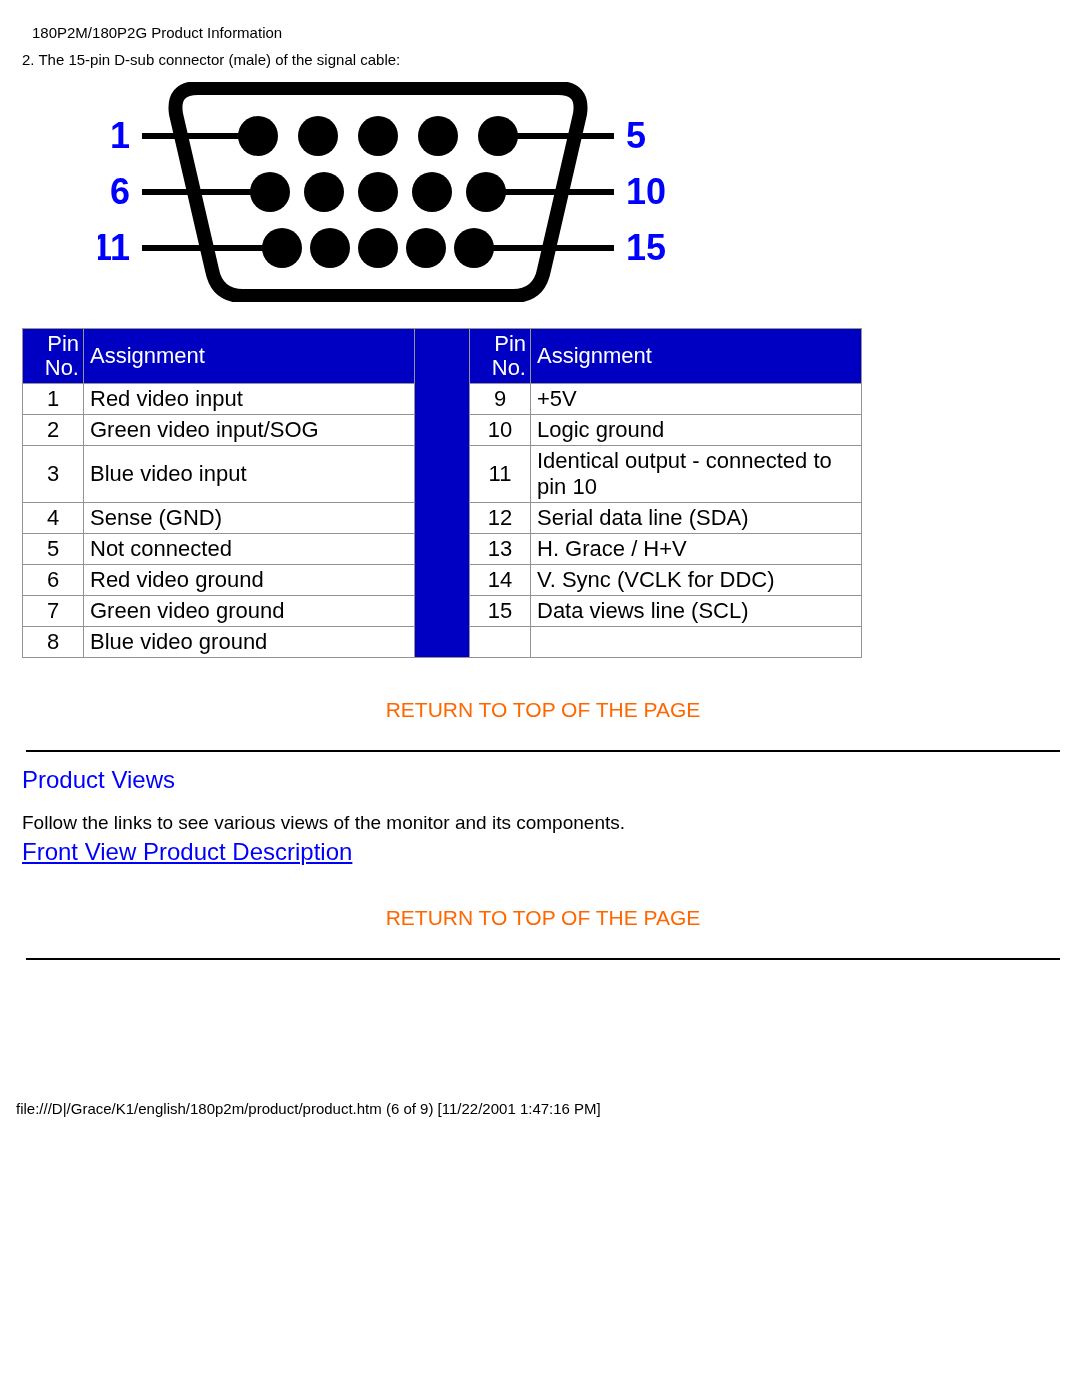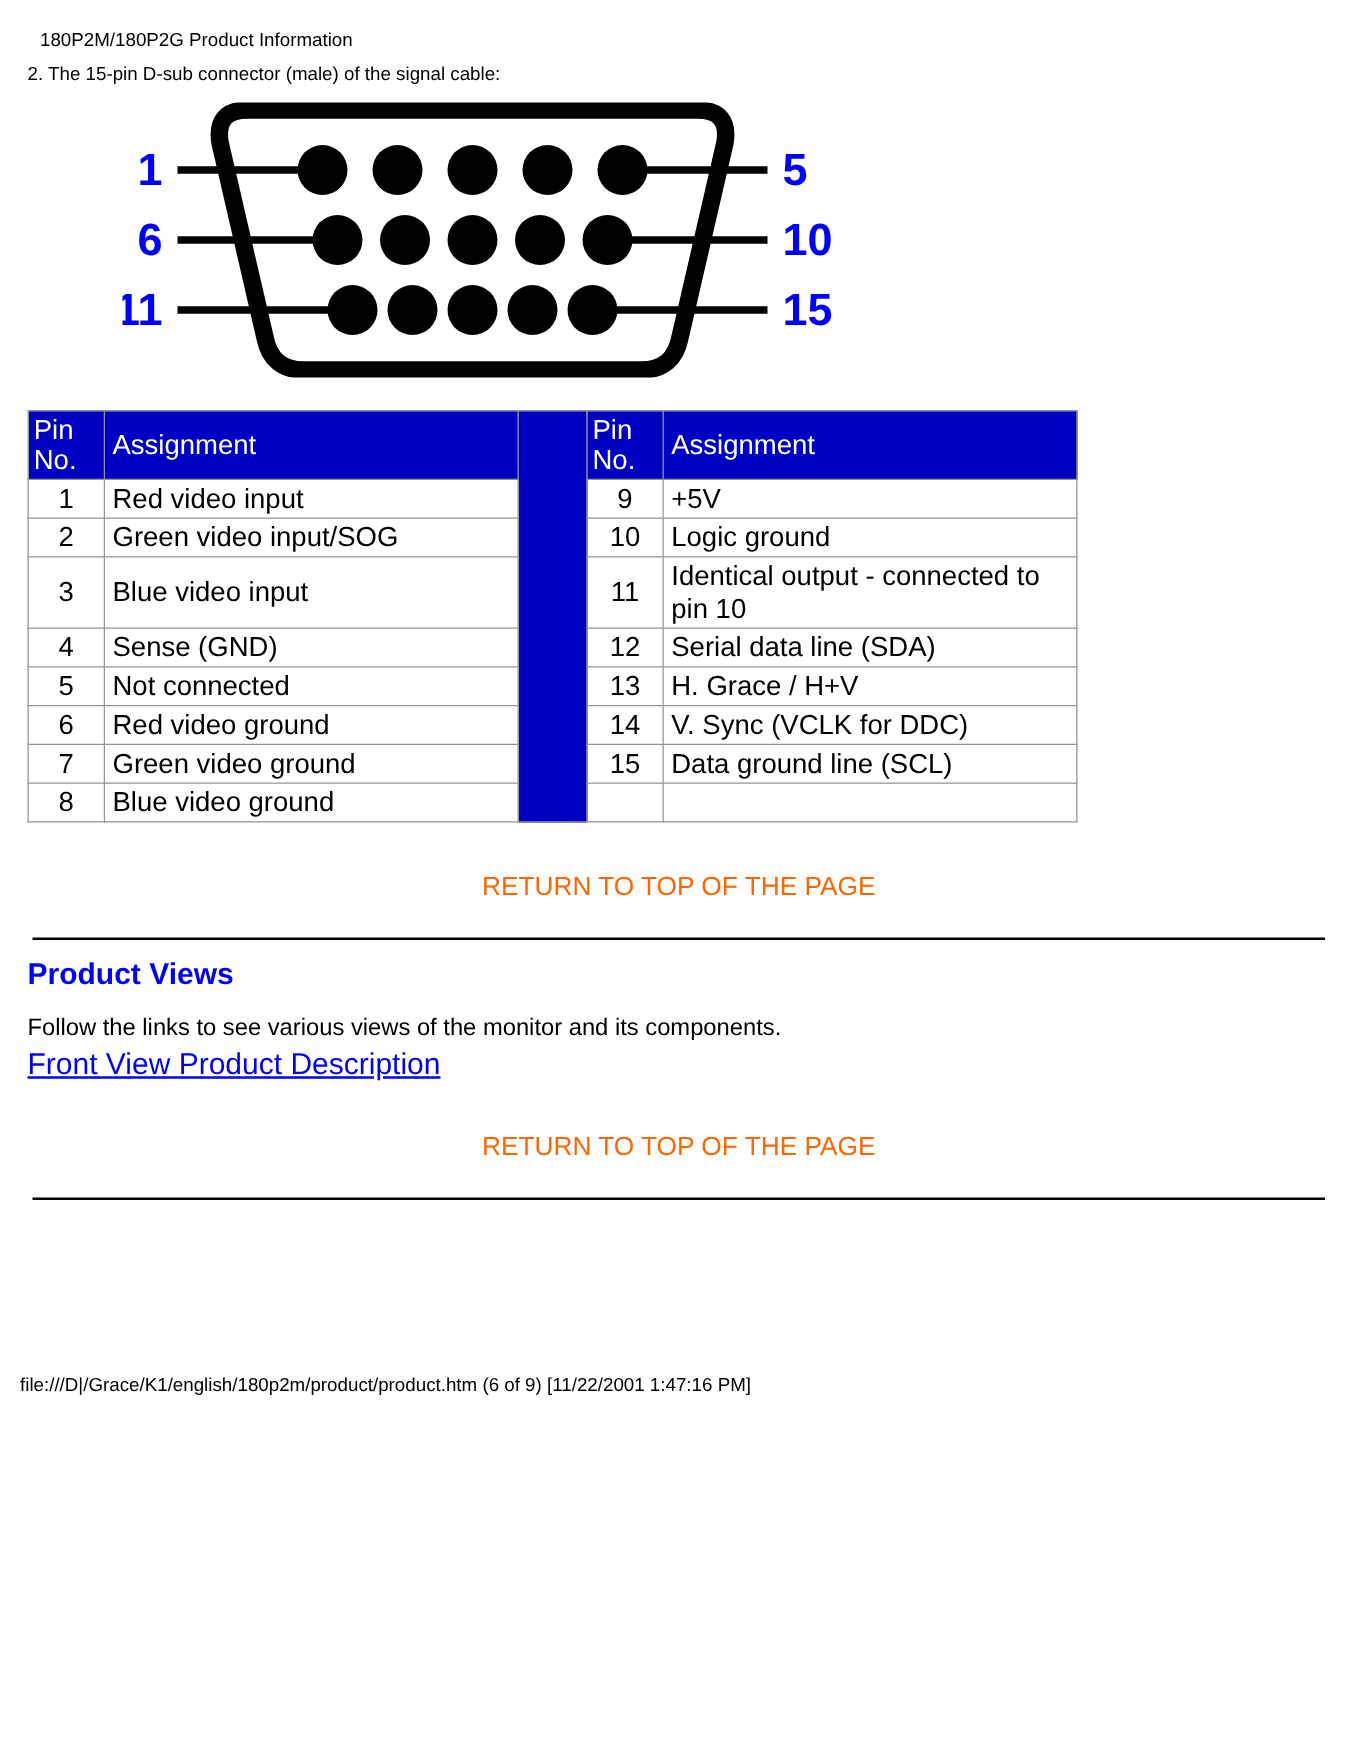--- a/index.html
+++ b/index.html
@@ -37,21 +37,21 @@
     color: #fff;
     font-weight: normal;
     text-align: left;
     font-size: 22px;
     border: 1px solid #939393;
     padding: 3px 10px 3px 6px;
     vertical-align: middle;
   }
   table.pintable th.pin-hdr {
     width: 48px;
-    text-align: left;
+    text-align: right;
     line-height: 1.1;
     padding: 3px 4px;
   }
   table.pintable td {
     border: 1px solid #939393;
     font-size: 22px;
     padding: 2px 6px;
     vertical-align: middle;
   }
   table.pintable td.pin-no {
@@ -73,21 +73,21 @@
     margin: 40px 0 28px 0;
     text-decoration: none;
   }
   hr.section-hr {
     border: none;
     border-top: 2px solid #000;
     margin: 0 4px 14px 4px;
   }
   .section-title {
     color: #0000ff;
-    font-weight: bold;
+    font-weight: normal;
     font-size: 24px;
     margin: 12px 0 18px 0;
   }
   .body-text {
     font-size: 19px;
     margin: 0 0 4px 0;
   }
   .inline-link {
     color: #0000ff;
     text-decoration: underline;
@@ -191,21 +191,21 @@
     <tr>
       <td class="pin-no">6</td>
       <td>Red video ground</td>
       <td class="pin-no">14</td>
       <td>V. Sync (VCLK for DDC)</td>
     </tr>
     <tr>
       <td class="pin-no">7</td>
       <td>Green video ground</td>
       <td class="pin-no">15</td>
-      <td>Data ground line (SCL)</td>
+      <td>Data views line (SCL)</td>
     </tr>
     <tr>
       <td class="pin-no">8</td>
       <td>Blue video ground</td>
       <td class="pin-no"></td>
       <td></td>
     </tr>
   </tbody>
     </table>
 

